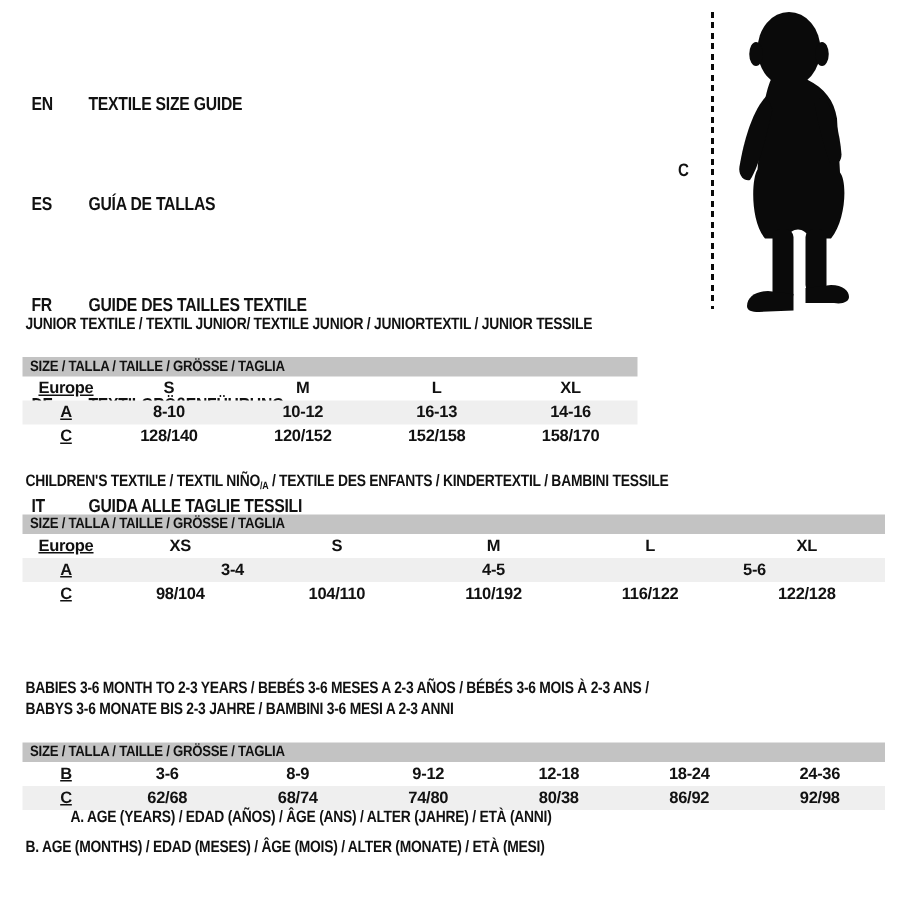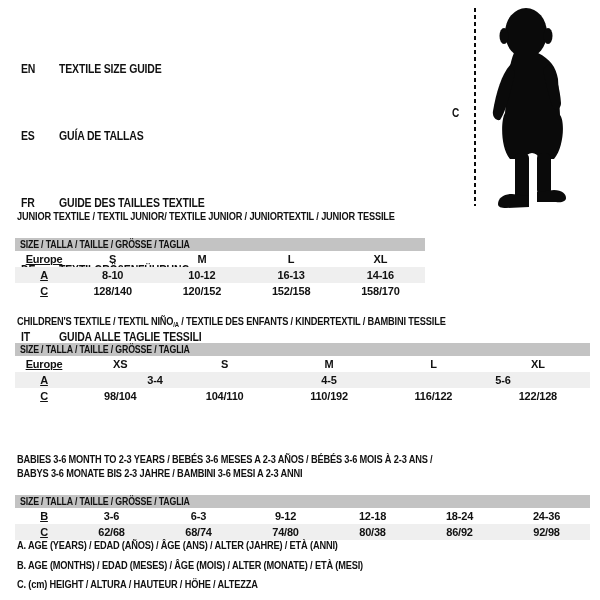--- a/index.html
+++ b/index.html
@@ -36,21 +36,21 @@
   .title-line sub{font-size:7px;vertical-align:-2px;font-weight:bold;}
   .sec-title{margin-bottom:15px;padding-left:2px;}
   .size-bar{height:13px;line-height:13px;background:var(--bar);font-size:10px;padding-left:5px;}
   .trow{display:flex;height:16px;line-height:16px;font-size:11px;letter-spacing:-.2px;}
   .trow.shaded{background:var(--shade);}
   .trow .lab{flex:0 0 48px;width:48px;padding-left:5px;text-align:center;text-decoration:underline;}
   .trow .cell{flex:1;text-align:center;}
 
   
   .legend{position:absolute;left:17px;top:536px;}
-  .legend-line{display:block;font-size:11px;line-height:19.5px;height:19.5px;}
+  .legend-line{display:block;font-size:11px;line-height:19.5px;height:19.5px;text-align:right;}
 </style>
 </head>
 <body>
 
 <div class="canvas">
 
   <div class="lang-block">
       <div class="lang-row">
         <span class="code cond">EN</span>
         <span class="cond">TEXTILE SIZE GUIDE</span>
@@ -149,36 +149,35 @@
     </div>
   <div class="section t3">
       <div class="sec-title">
         <div class="title-line"><span class="cond"><span>BABIES 3-6 MONTH TO 2-3 YEARS / BEBÉS 3-6 MESES A 2-3 AÑOS / BÉBÉS 3-6 MOIS À 2-3 ANS /</span></span></div>
         <div class="title-line"><span class="cond"><span>BABYS 3-6 MONATE BIS 2-3 JAHRE / BAMBINI 3-6 MESI A 2-3 ANNI</span></span></div>
       </div>
       <div class="size-bar"><span class="cond-sm">SIZE / TALLA / TAILLE / GRÖSSE / TAGLIA</span></div>
       <div class="trow">
         <span class="lab">B</span>
         <span class="cell">3-6</span>
-        <span class="cell">6-3</span>
+        <span class="cell">8-9</span>
         <span class="cell">9-12</span>
         <span class="cell">12-18</span>
         <span class="cell">18-24</span>
         <span class="cell">24-36</span>
       </div>
       <div class="trow shaded">
         <span class="lab">C</span>
         <span class="cell">62/68</span>
         <span class="cell">68/74</span>
         <span class="cell">74/80</span>
         <span class="cell">80/38</span>
         <span class="cell">86/92</span>
         <span class="cell">92/98</span>
       </div>
     </div>
 
   <div class="legend">
       <div class="legend-line"><span class="cond">A. AGE (YEARS) / EDAD (AÑOS) / ÂGE (ANS) / ALTER (JAHRE) / ETÀ (ANNI)</span></div>
       <div class="legend-line"><span class="cond">B. AGE (MONTHS) / EDAD (MESES) / ÂGE (MOIS) / ALTER (MONATE) / ETÀ (MESI)</span></div>
-      <div class="legend-line"><span class="cond">C. (cm) HEIGHT / ALTURA / HAUTEUR / HÖHE / ALTEZZA</span></div>
     </div>
 
 </div>
 
 </body></html>

